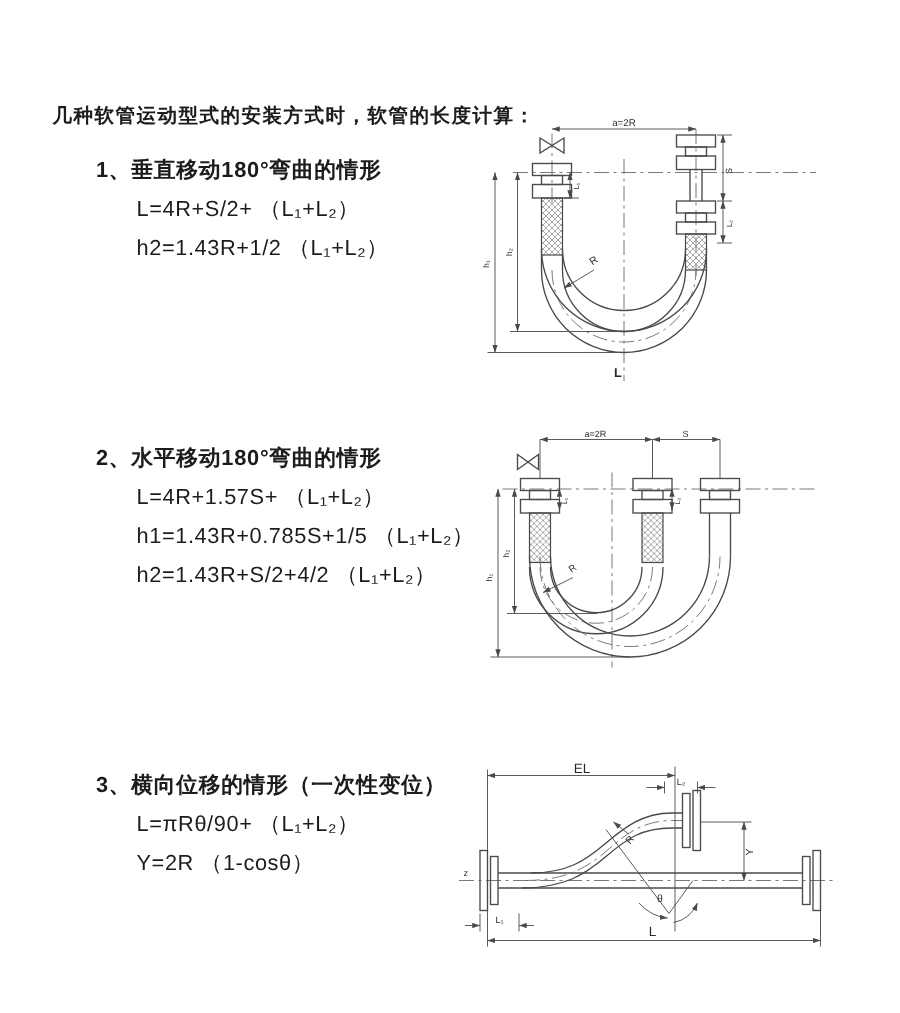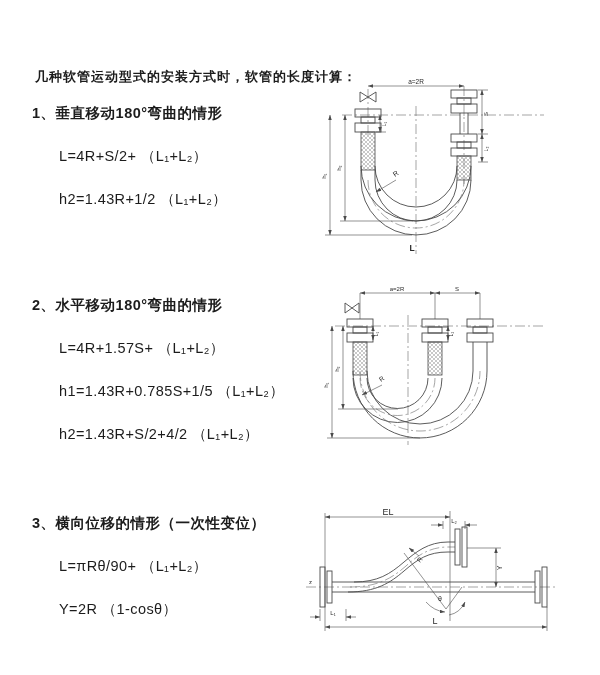--- a/index.html
+++ b/index.html
@@ -5,27 +5,27 @@
   html,body{margin:0;padding:0;}
   body{
     width:600px;height:675px;position:relative;background:#ffffff;
     font-family:"Liberation Sans","DejaVu Sans",sans-serif;
     color:#1c1c1c;overflow:hidden;
   }
   .page-title{
     position:absolute;left:35px;top:24px;
     font-size:13px;font-weight:bold;letter-spacing:1px;white-space:nowrap;margin-top:44px;
   }
-  .sec{position:absolute;left:32px;}
+  .sec{position:absolute;left:64px;}
   .sec-1{top:104px;}
   .sec-2{top:296px;}
   .sec-3{top:514px;}
   .sec .heading{font-size:14.5px;font-weight:bold;letter-spacing:0.5px;white-space:nowrap;}
   .sec .formula{
-    font-size:14.5px;margin-left:27px;margin-top:24px;
+    font-size:14.5px;margin-left:27px;margin-top:7px;
     letter-spacing:0.4px;white-space:nowrap;
   }
   .diag{position:absolute;}
   .d1{left:312px;top:76px;}
   .d2{left:310px;top:283px;}
   .d3{left:298px;top:503px;}
   svg .ln{stroke:#4a4a4a;stroke-width:0.9;fill:none;}
   svg .thn{stroke:#4a4a4a;stroke-width:0.6;fill:none;}
   svg .cl{stroke:#6a6a6a;stroke-width:0.6;fill:none;stroke-dasharray:10 3 2 3;}
   svg .dimln{stroke:#4a4a4a;stroke-width:0.6;fill:none;}

